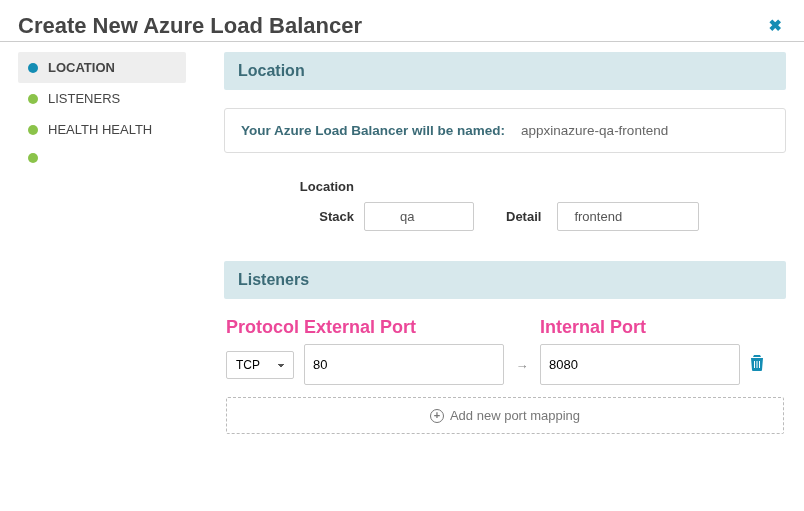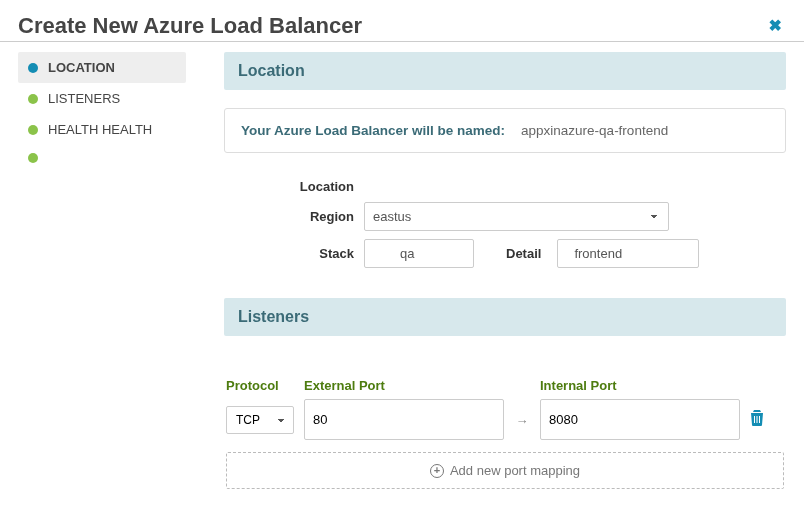--- a/index.html
+++ b/index.html
@@ -134,23 +134,22 @@
     .form-control.med { width: 142px; padding-left: 16px; }
     .listeners-body { padding: 0 2px; }
     .listeners-header-row {
       display: flex;
       gap: 10px;
       margin-bottom: 6px;
       align-items: center;
     }
     .col-label {
       font-weight: 600;
-      font-size: 13px;
-      color: #4d7c0f;
-      margin-top: 24px;
+      font-size: 18px;
+      color: #ec4899;
     }
     .listeners-row {
       display: flex;
       gap: 10px;
       align-items: center;
       margin-bottom: 12px;
     }
     .col-protocol { width: 68px; }
     .col-ext { width: 200px; }
     .col-arrow { width: 16px; text-align: center; color: #888; font-size: 13px; }
@@ -242,26 +241,20 @@
 
       <div class="info-bar">
         <span class="label">Your Azure Load Balancer will be named:</span>
         <span class="value">appxinazure-qa-frontend</span>
       </div>
 
       <div class="form-row">
         <div class="form-label">Location</div>
       </div>
 
-      <div class="form-row">
-        <div class="form-label">Region</div>
-        <select class="form-control wide">
-          <option>eastus</option>
-        </select>
-      </div>
 
       <div class="form-row">
         <div class="form-label">Stack</div>
         <input class="form-control small" value="qa" style="">
         <div class="form-label-short">Detail</div>
         <input class="form-control med" value="frontend" style="">
       </div>
     </div>
 
     <div class="section">

